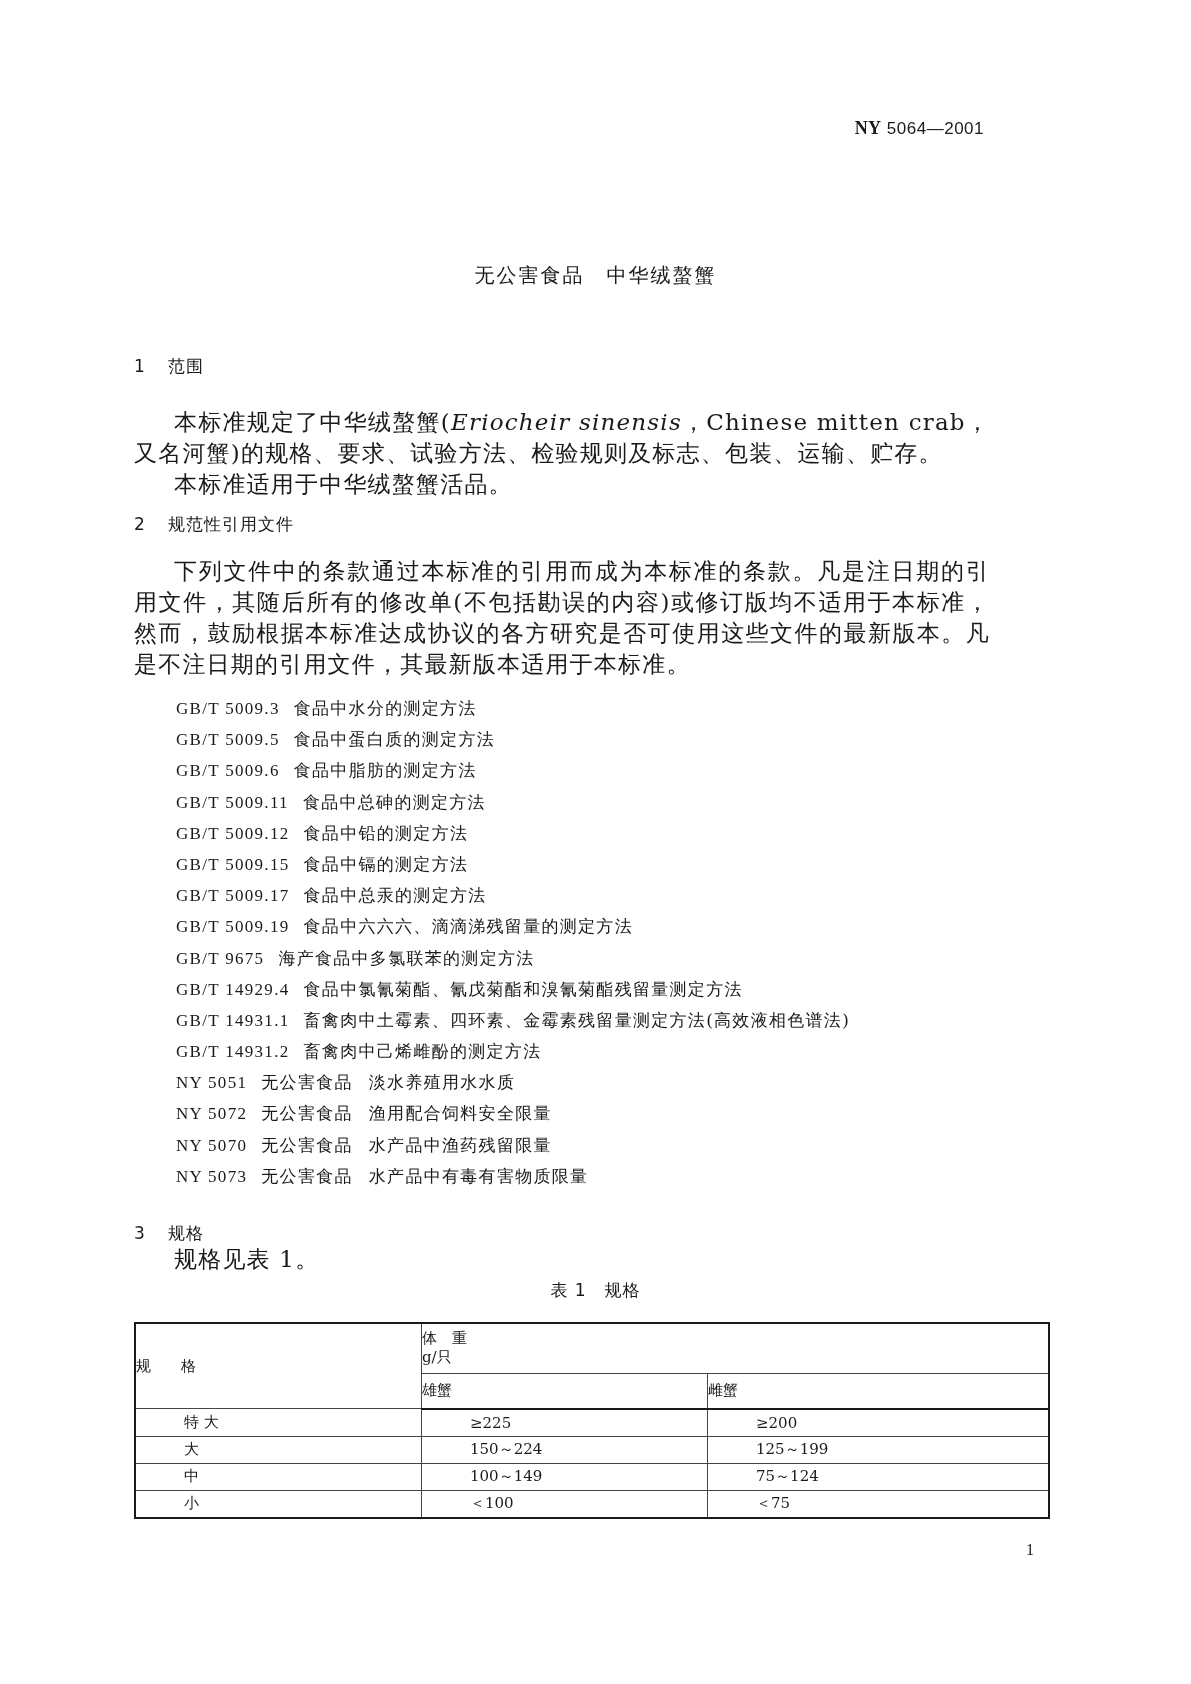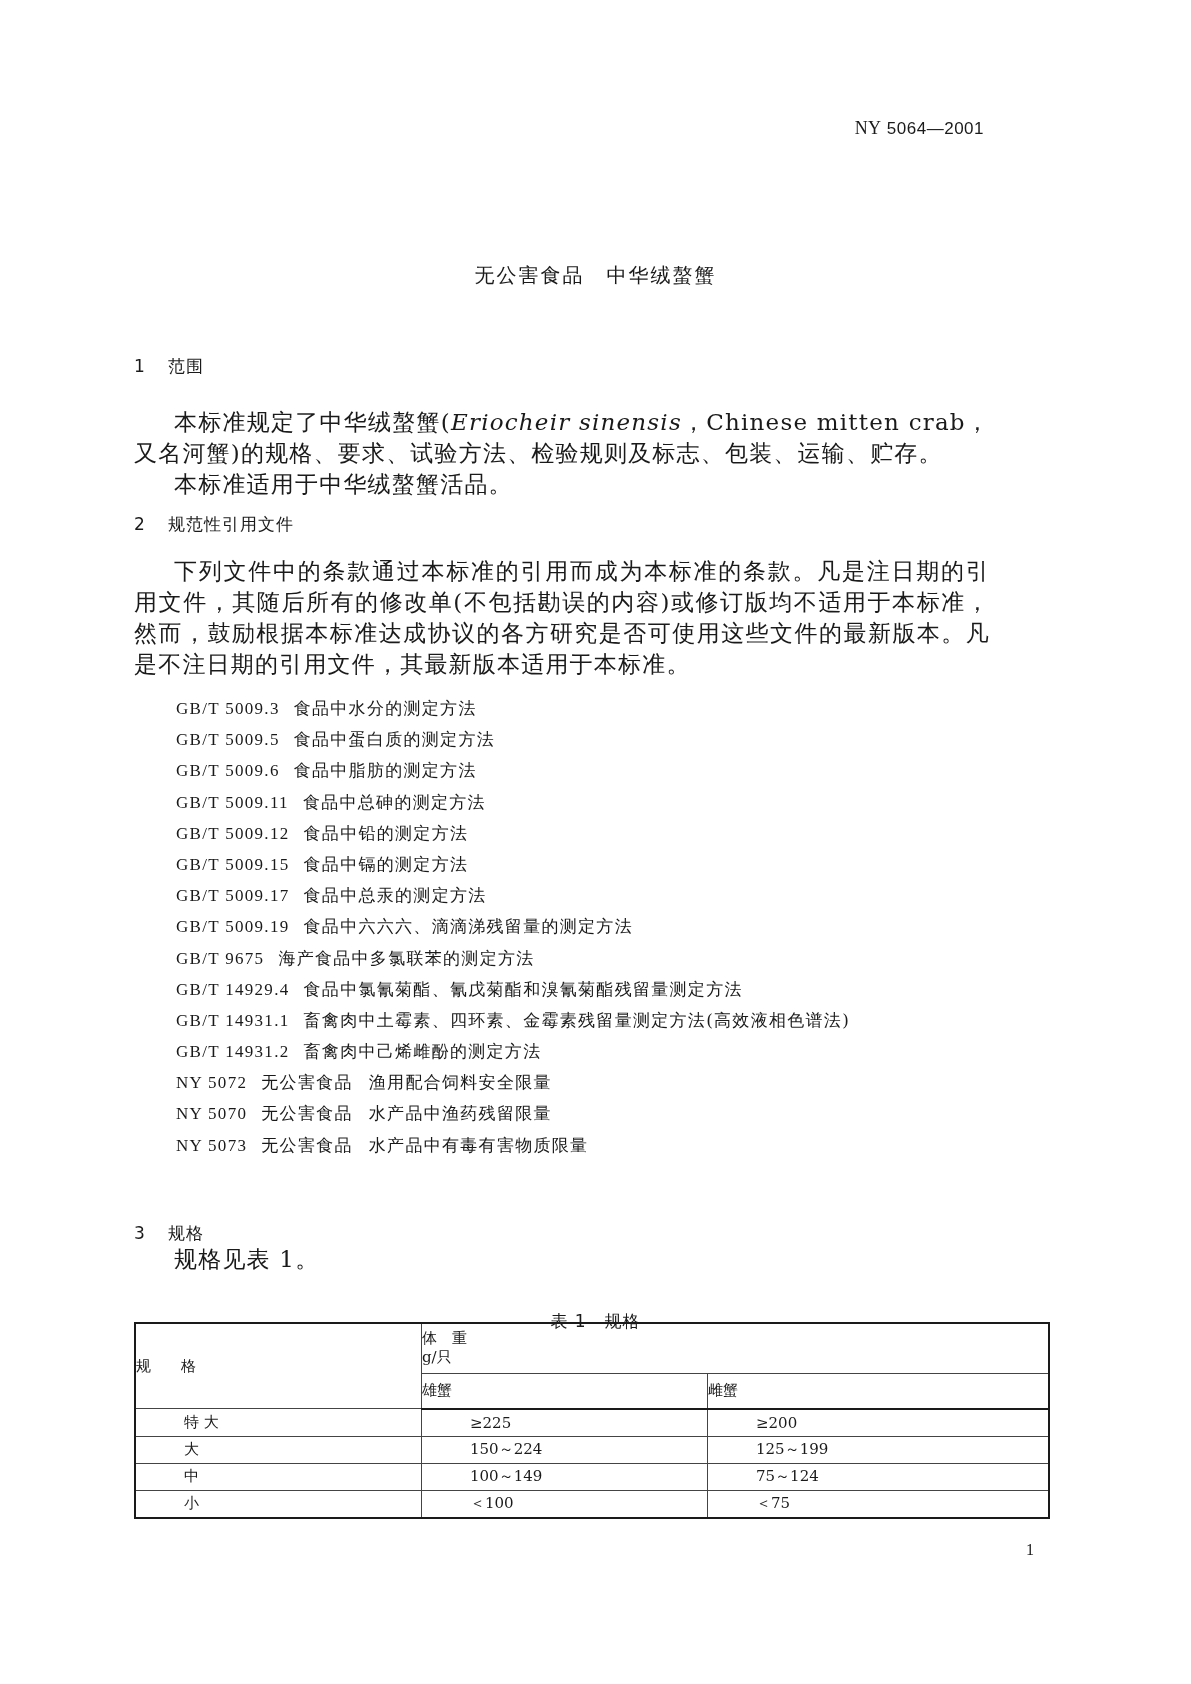--- a/index.html
+++ b/index.html
@@ -6,21 +6,21 @@
   body {
     width: 1191px; height: 1684px; position: relative; overflow: hidden;
     color: #1a1a1a;
     font-family: "DejaVu Serif", "Liberation Serif", serif;
   }
   .doc-id {
     position: absolute; top: 118px; right: 207px;
     font-family: "Liberation Sans", "DejaVu Sans", sans-serif;
     font-size: 17px; letter-spacing: 0.5px;
   }
-  .doc-id .ny { font-family: "Liberation Serif", serif; font-weight: normal; font-size: 18px; }
+  .doc-id .ny { font-family: "Liberation Serif", serif; font-weight: bold; font-size: 18px; }
   .title {
     position: absolute; top: 262px; left: 0; width: 1191px; text-align: center;
     font-family: "DejaVu Sans", sans-serif; font-size: 20px; letter-spacing: 2px;
   }
   .h {
     position: absolute; left: 134px;
     font-family: "DejaVu Sans", sans-serif; font-size: 17px; letter-spacing: 1px;
   }
   .h .num { display: inline-block; width: 34px; }
   .p {
@@ -28,21 +28,21 @@
     font-size: 23px; line-height: 31px; text-indent: 40px;
     letter-spacing: 1.2px; text-align: justify;
   }
   .p i { font-style: italic; }
   .refs { position: absolute; left: 176px; top: 693px; font-size: 17px; letter-spacing: 1.3px; }
   .ref { height: 31.2px; line-height: 31.2px; white-space: nowrap; }
   .ref .code { display: inline-block; font-family: "Liberation Serif", serif; font-size: 17px; margin-right: 14px; }
   .ref .sub { margin-right: 16px; }
   .table-caption {
     position: absolute; top: 1279px; left: 0; width: 1191px; text-align: center;
-    font-family: "DejaVu Sans", sans-serif; font-size: 17px; letter-spacing: 1px; margin-top: 31px;
+    font-family: "DejaVu Sans", sans-serif; font-size: 17px; letter-spacing: 1px;
   }
   table.spec {
     position: absolute; top: 1322px; left: 134px; width: 916px;
     border-collapse: collapse; font-size: 15px;
     border: 2px solid #1a1a1a;
   }
   table.spec td, table.spec th {
     border: 1px solid #444; text-align: left; font-weight: normal; padding: 0;
   }
   table.spec tr.hdr2 th { border-bottom: 2px solid #1a1a1a; height: 34px; }
@@ -81,20 +81,21 @@
   <div class="ref"><span class="code">GB/T 5009.6</span><span>食品中脂肪的测定方法</span></div>
   <div class="ref"><span class="code">GB/T 5009.11</span><span>食品中总砷的测定方法</span></div>
   <div class="ref"><span class="code">GB/T 5009.12</span><span>食品中铅的测定方法</span></div>
   <div class="ref"><span class="code">GB/T 5009.15</span><span>食品中镉的测定方法</span></div>
   <div class="ref"><span class="code">GB/T 5009.17</span><span>食品中总汞的测定方法</span></div>
   <div class="ref"><span class="code">GB/T 5009.19</span><span>食品中六六六、滴滴涕残留量的测定方法</span></div>
   <div class="ref"><span class="code">GB/T 9675</span><span>海产食品中多氯联苯的测定方法</span></div>
   <div class="ref"><span class="code">GB/T 14929.4</span><span>食品中氯氰菊酯、氰戊菊酯和溴氰菊酯残留量测定方法</span></div>
   <div class="ref"><span class="code">GB/T 14931.1</span><span>畜禽肉中土霉素、四环素、金霉素残留量测定方法(高效液相色谱法)</span></div>
   <div class="ref"><span class="code">GB/T 14931.2</span><span>畜禽肉中己烯雌酚的测定方法</span></div>
+  <div class="ref"><span class="code">NY 5051</span><span class="sub">无公害食品</span><span>淡水养殖用水水质</span></div>
   <div class="ref"><span class="code">NY 5072</span><span class="sub">无公害食品</span><span>渔用配合饲料安全限量</span></div>
   <div class="ref"><span class="code">NY 5070</span><span class="sub">无公害食品</span><span>水产品中渔药残留限量</span></div>
   <div class="ref"><span class="code">NY 5073</span><span class="sub">无公害食品</span><span>水产品中有毒有害物质限量</span></div>
 </div>
 
 <div class="h" style="top:1222px">
   <span class="num">3</span><span>规格</span>
 </div>
 <div class="p" style="top:1244px">规格见表 1。</div>
 

